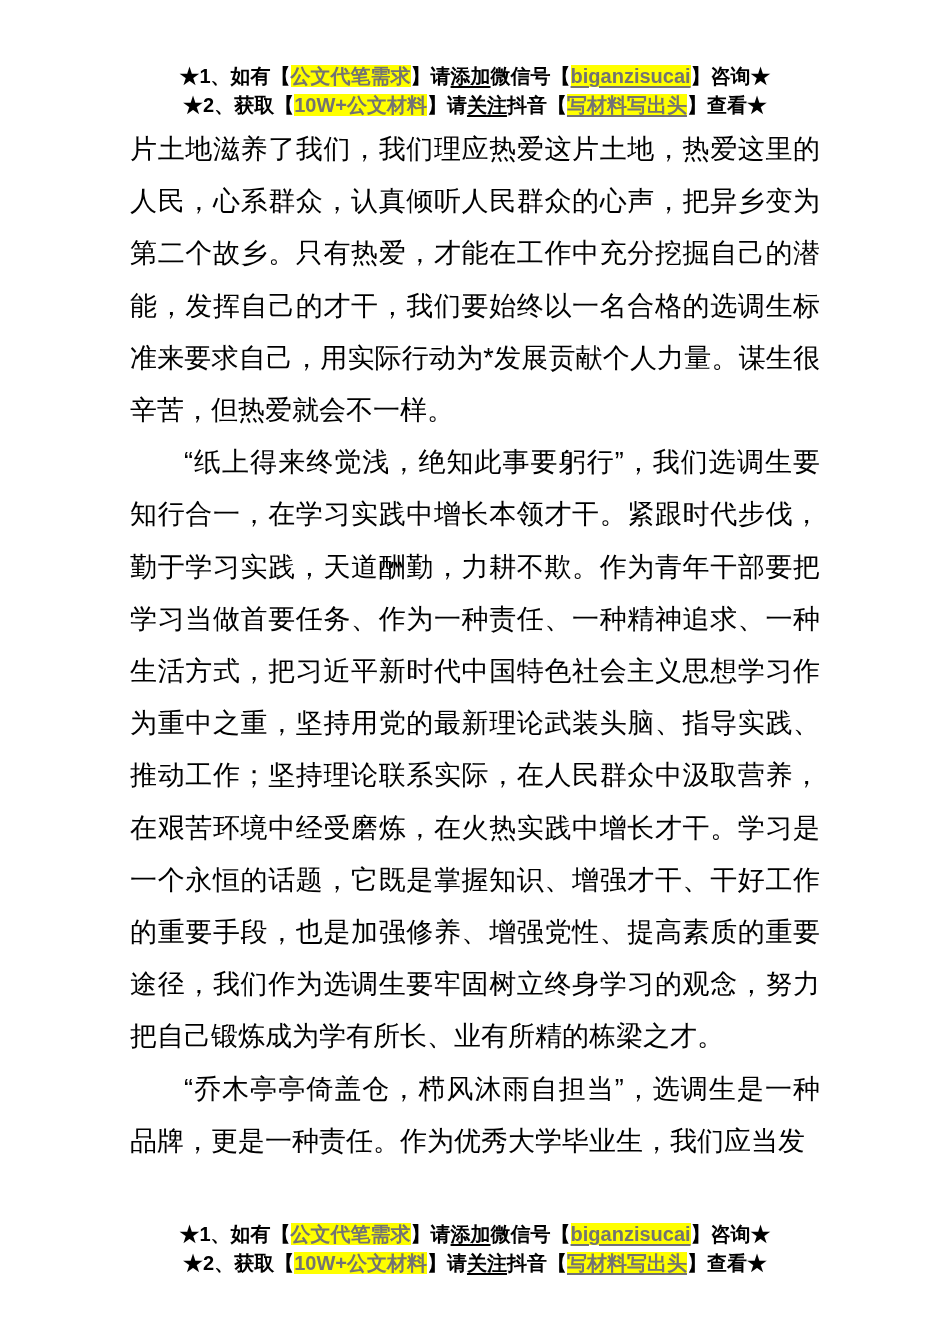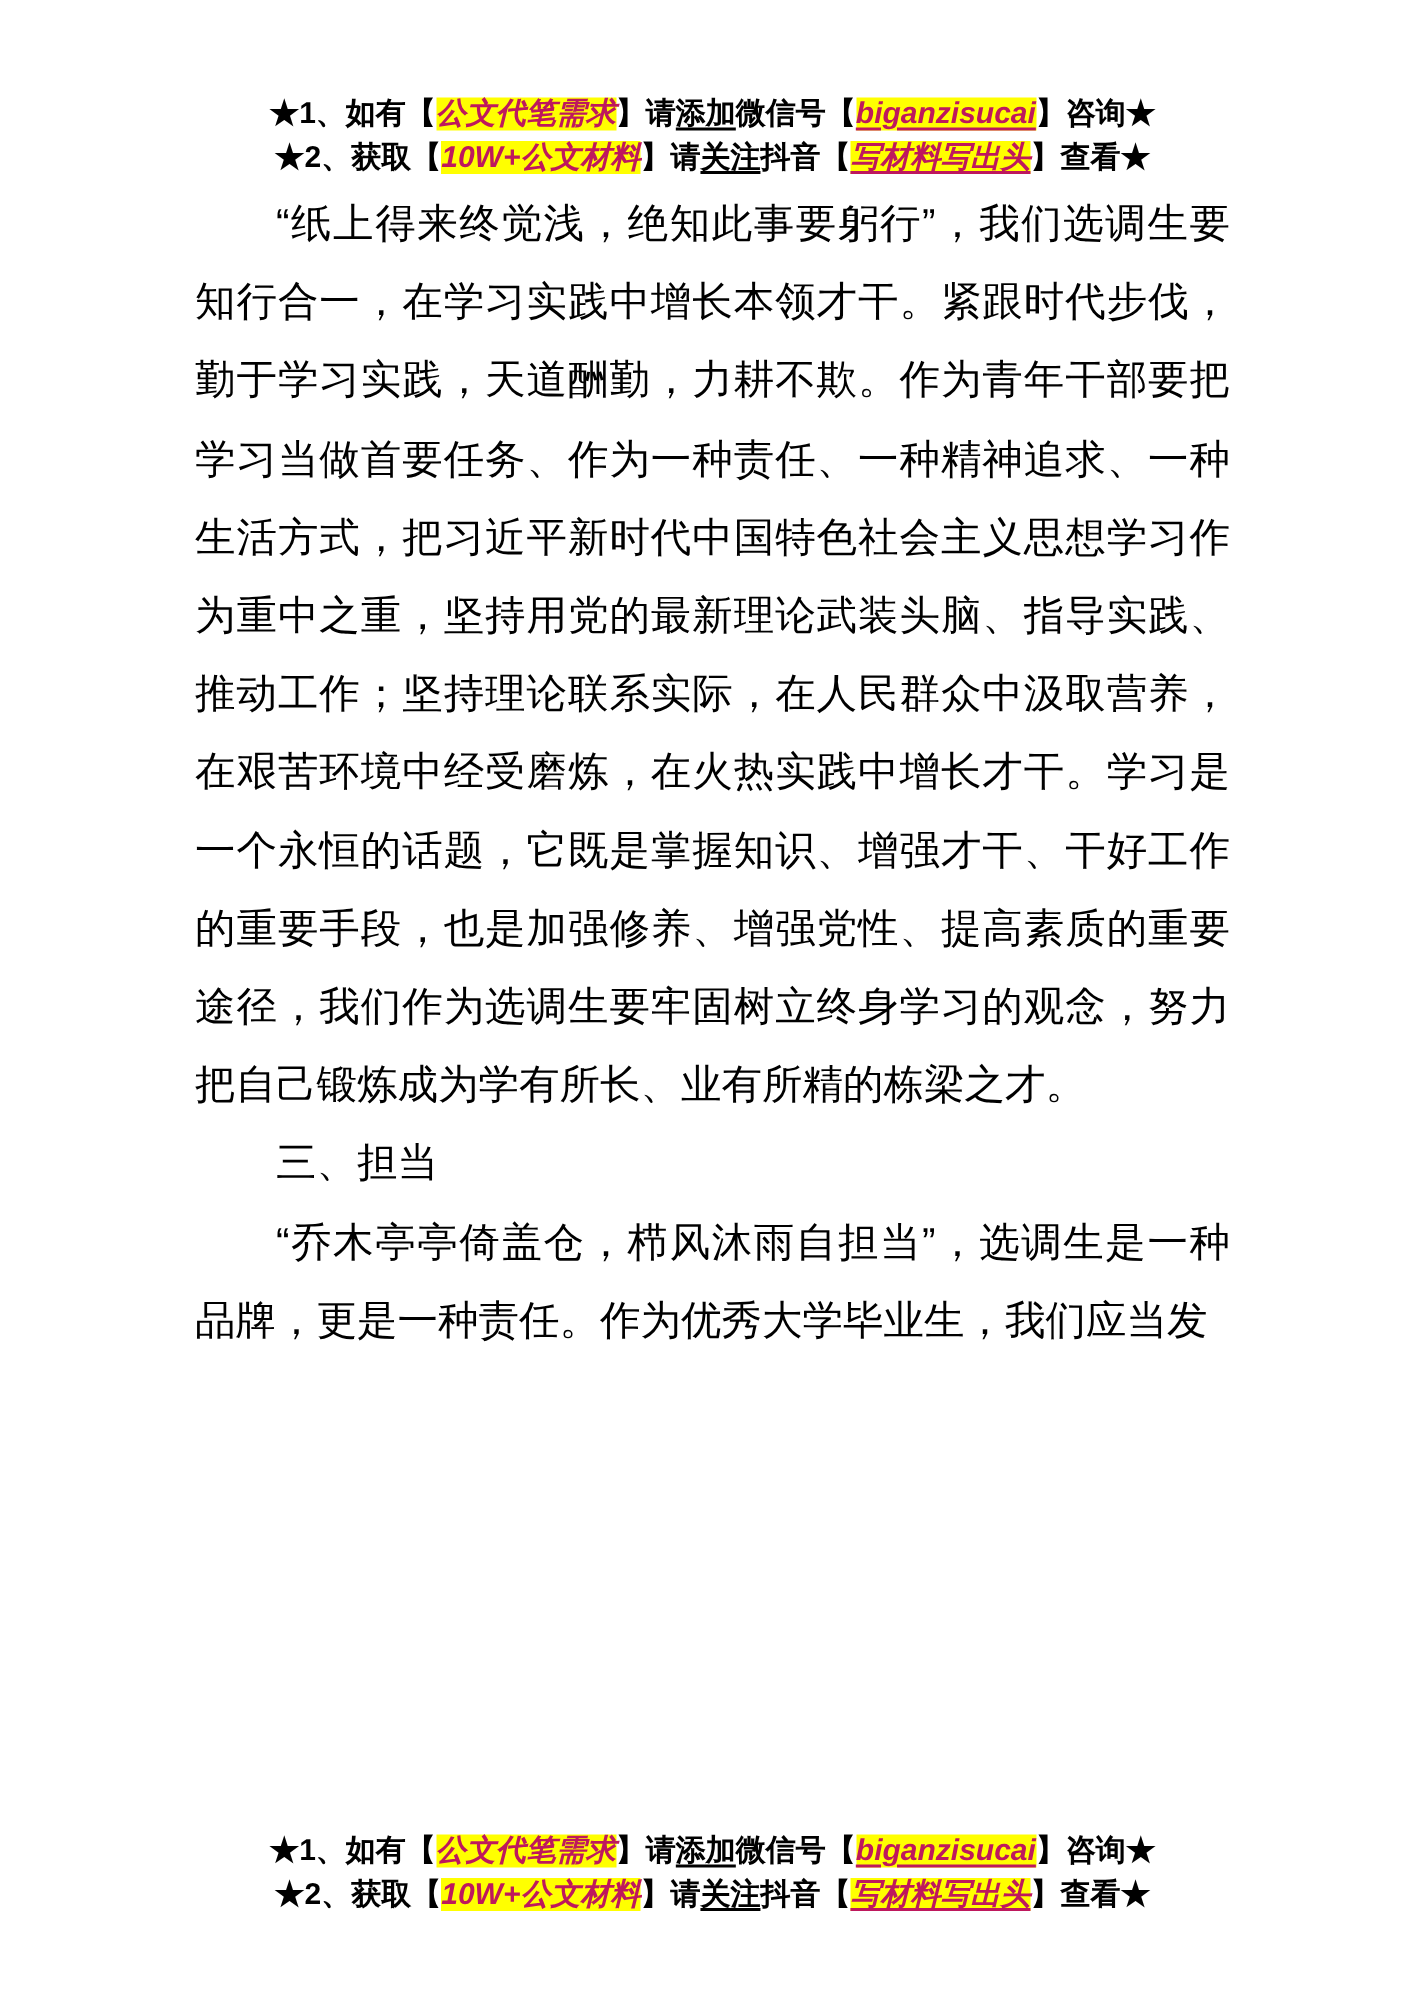--- a/index.html
+++ b/index.html
@@ -17,22 +17,21 @@
   .promo {
     text-align: center;
     font-weight: bold;
     font-size: 20px;
     line-height: 29px;
     white-space: nowrap;
     color: #000000;
   }
   .promo .hl {
     background: #ffff00;
-    color: #be185d;
-    font-style: italic;
+    color: #737373;
   }
   .promo .ul {
     text-decoration: underline;
     text-underline-offset: 3px;
   }
   .doc-body {
     margin-top: 3px;
     height: 1097px;
     overflow: hidden;
     font-size: 27px;
@@ -58,22 +57,22 @@
   <div class="promo header-promo">
     <div class="promo-line">
       <span>★1、如有【</span><span class="hl">公文代笔需求</span><span>】请</span><span class="ul">添加</span><span>微信号【</span><span class="hl ul">biganzisucai</span><span>】咨询★</span>
     </div>
     <div class="promo-line">
       <span>★2、获取【</span><span class="hl">10W+公文材料</span><span>】请</span><span class="ul">关注</span><span>抖音【</span><span class="hl ul">写材料写出头</span><span>】查看★</span>
     </div>
   </div>
 
   <div class="doc-body">
+    <p class="no-indent">片土地滋养了我们，我们理应热爱这片土地，热爱这里的人民，心系群众，认真倾听人民群众的心声，把异乡变为第二个故乡。只有热爱，才能在工作中充分挖掘自己的潜能，发挥自己的才干，我们要始终以一名合格的选调生标准来要求自己，用实际行动为*发展贡献个人力量。谋生很辛苦，但热爱就会不一样。</p>
     <p class="indent">“纸上得来终觉浅，绝知此事要躬行”，我们选调生要知行合一，在学习实践中增长本领才干。紧跟时代步伐，勤于学习实践，天道酬勤，力耕不欺。作为青年干部要把学习当做首要任务、作为一种责任、一种精神追求、一种生活方式，把习近平新时代中国特色社会主义思想学习作为重中之重，坚持用党的最新理论武装头脑、指导实践、推动工作；坚持理论联系实际，在人民群众中汲取营养，在艰苦环境中经受磨炼，在火热实践中增长才干。学习是一个永恒的话题，它既是掌握知识、增强才干、干好工作的重要手段，也是加强修养、增强党性、提高素质的重要途径，我们作为选调生要牢固树立终身学习的观念，努力把自己锻炼成为学有所长、业有所精的栋梁之才。</p>
-    <h2 class="indent">三、担当</h2>
     <p class="indent">“乔木亭亭倚盖仓，栉风沐雨自担当”，选调生是一种品牌，更是一种责任。作为优秀大学毕业生，我们应当发</p>
   </div>
 
   <div class="promo footer-promo">
     <div class="promo-line">
       <span>★1、如有【</span><span class="hl">公文代笔需求</span><span>】请</span><span class="ul">添加</span><span>微信号【</span><span class="hl ul">biganzisucai</span><span>】咨询★</span>
     </div>
     <div class="promo-line">
       <span>★2、获取【</span><span class="hl">10W+公文材料</span><span>】请</span><span class="ul">关注</span><span>抖音【</span><span class="hl ul">写材料写出头</span><span>】查看★</span>
     </div>

